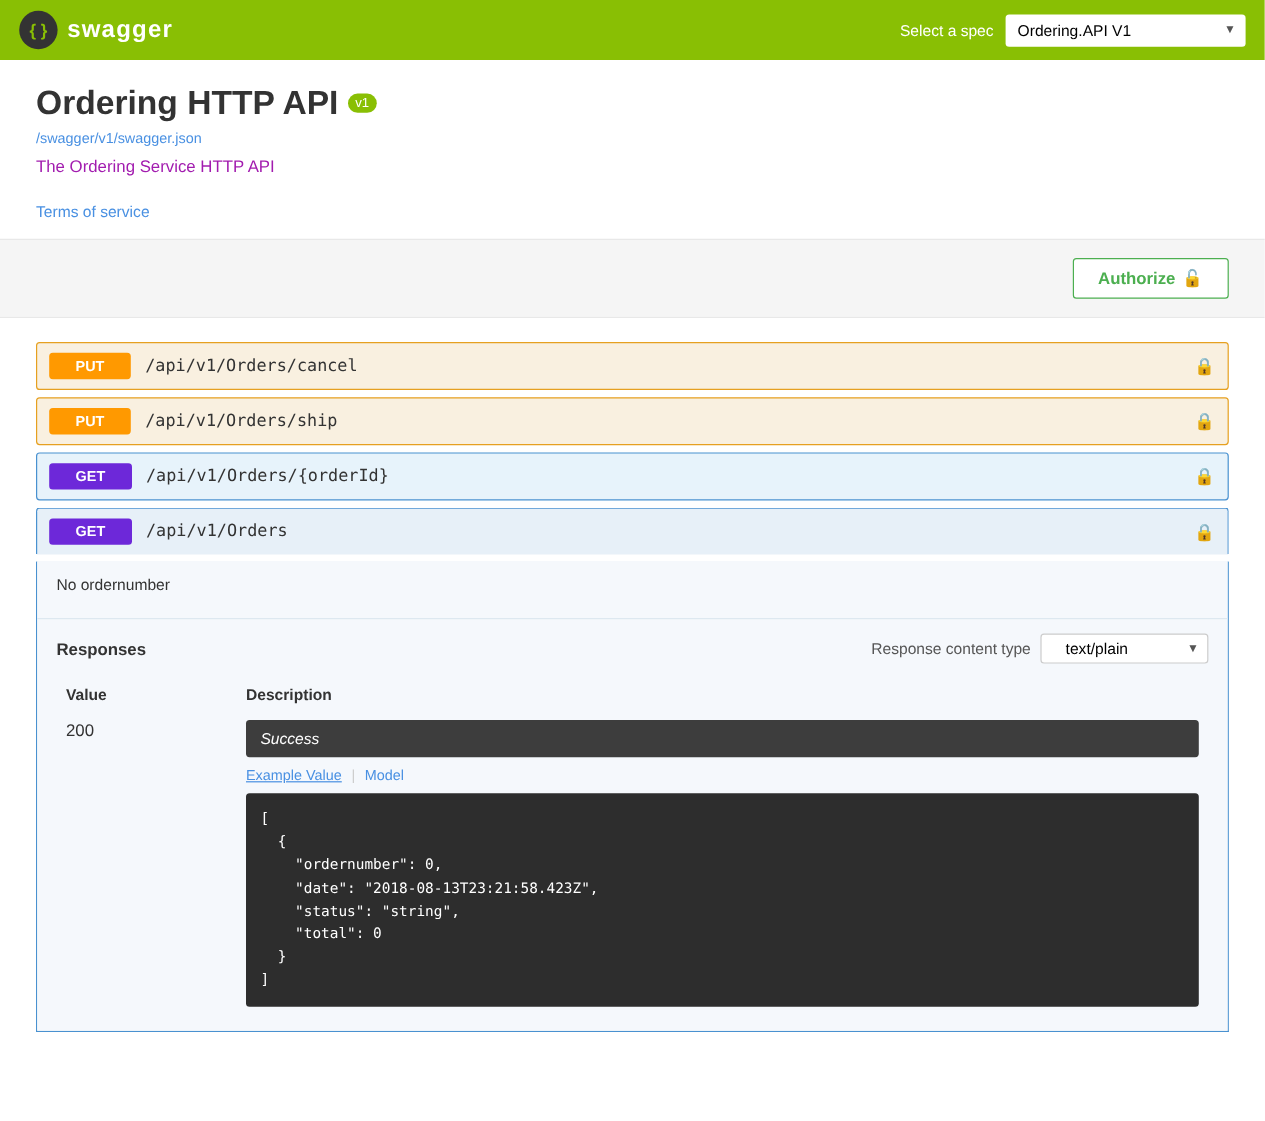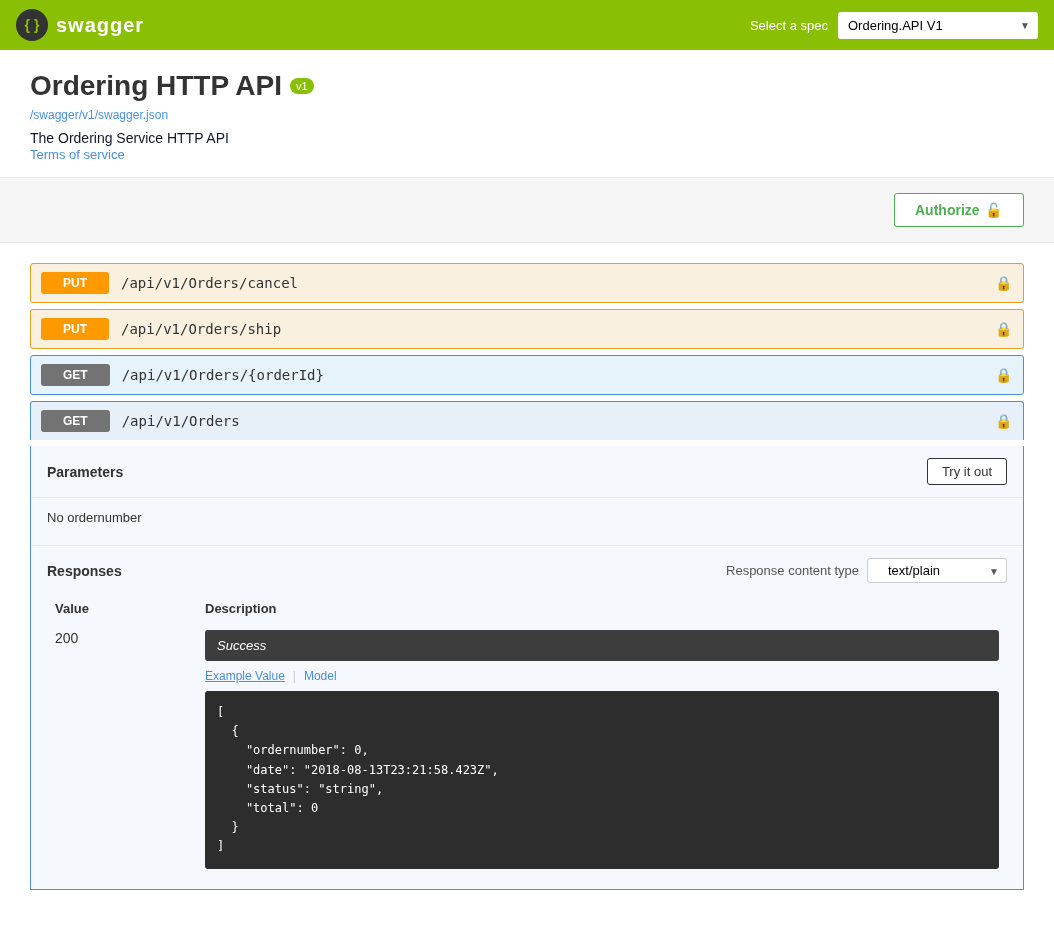--- a/index.html
+++ b/index.html
@@ -93,23 +93,23 @@
       font-weight: normal;
     }
     .api-spec-link {
       color: #4990e2;
       font-size: 12px;
       text-decoration: none;
       display: block;
       margin-bottom: 8px;
     }
     .api-description {
-      color: #0f172a;
-      font-size: 14px;
-      margin-bottom: 0;
+      color: #a21caf;
+      font-size: 14px;
+      margin-bottom: 22px;
     }
     .api-terms-link {
       color: #4990e2;
       font-size: 13px;
       text-decoration: none;
     }
 
     
     .authorize-section {
       background: #f5f5f5;
@@ -197,21 +197,21 @@
       padding: 4px 22px;
       border-radius: 3px;
       min-width: 60px;
       text-align: center;
       margin-right: 12px;
     }
     .badge-put {
       background: #ff9900;
     }
     .badge-get {
-      background: #737373;
+      background: #6d28d9;
     }
     .endpoint-path {
       font-size: 14px;
       color: #333;
       font-family: monospace;
       flex: 1;
     }
     .endpoint-lock {
       color: #999;
       font-size: 14px;
@@ -421,24 +421,20 @@
   </div>
 
   <div class="endpoint endpoint-get-active">
     <span class="method-badge badge-get">GET</span>
     <span class="endpoint-path">/api/v1/Orders</span>
     <span class="endpoint-lock">🔒</span>
   </div>
 
   <div class="endpoint-details">
 
-    <div class="params-section">
-      <span class="params-title">Parameters</span>
-      <button class="try-it-btn">Try it out</button>
-    </div>
     <div class="no-params">
       <span>No ordernumber</span>
     </div>
 
     <div class="responses-section">
       <div class="responses-header">
         <span class="responses-title">Responses</span>
         <div style="display:flex;align-items:center;">
           <span class="response-content-type-label">Response content type</span>
           <div class="select-wrapper-inline">

